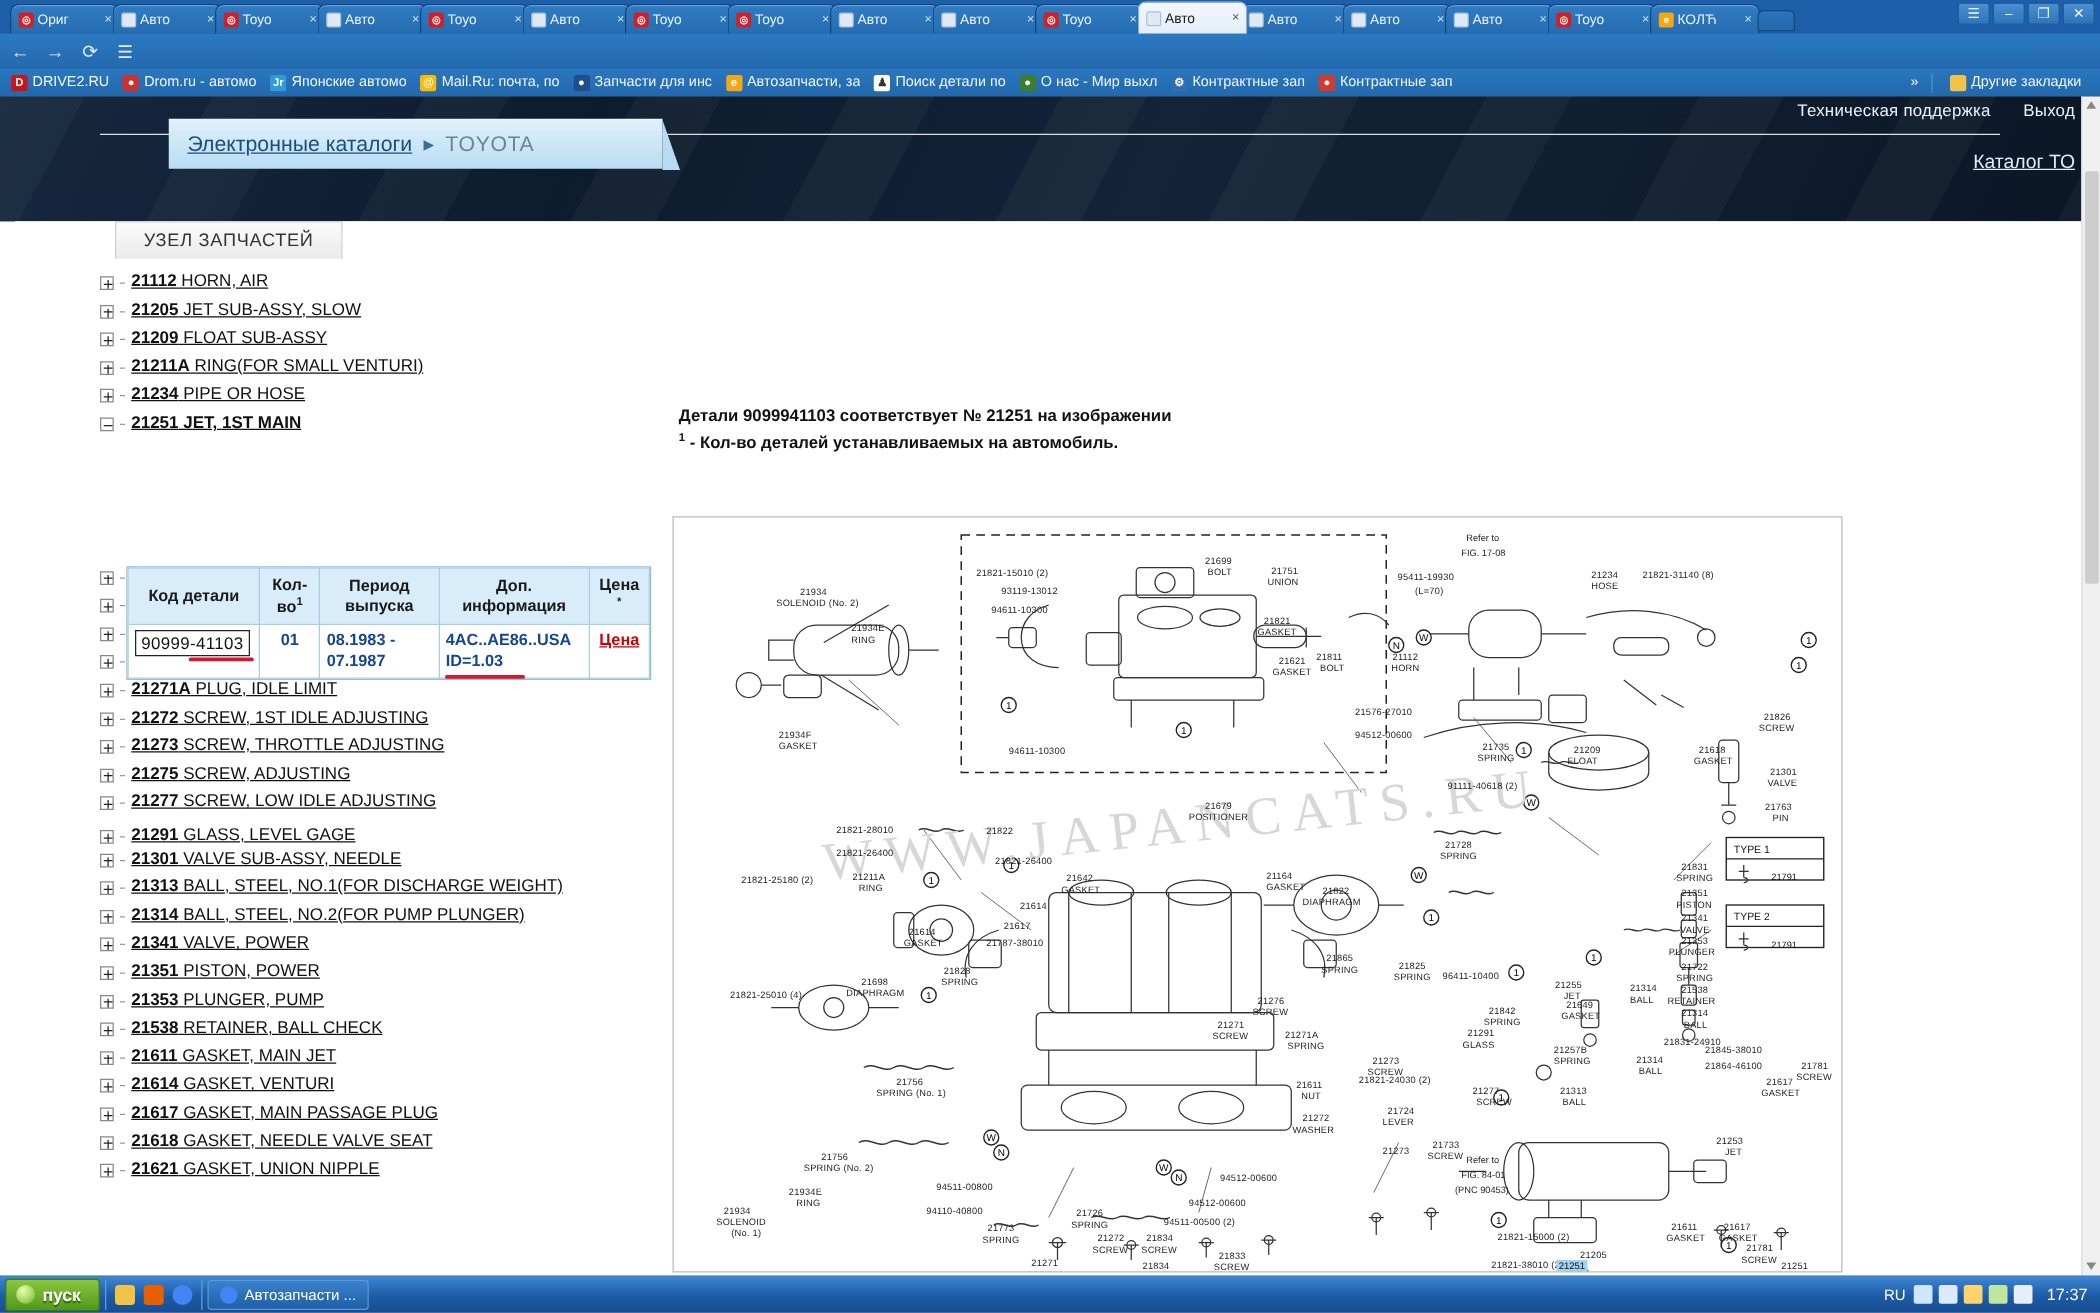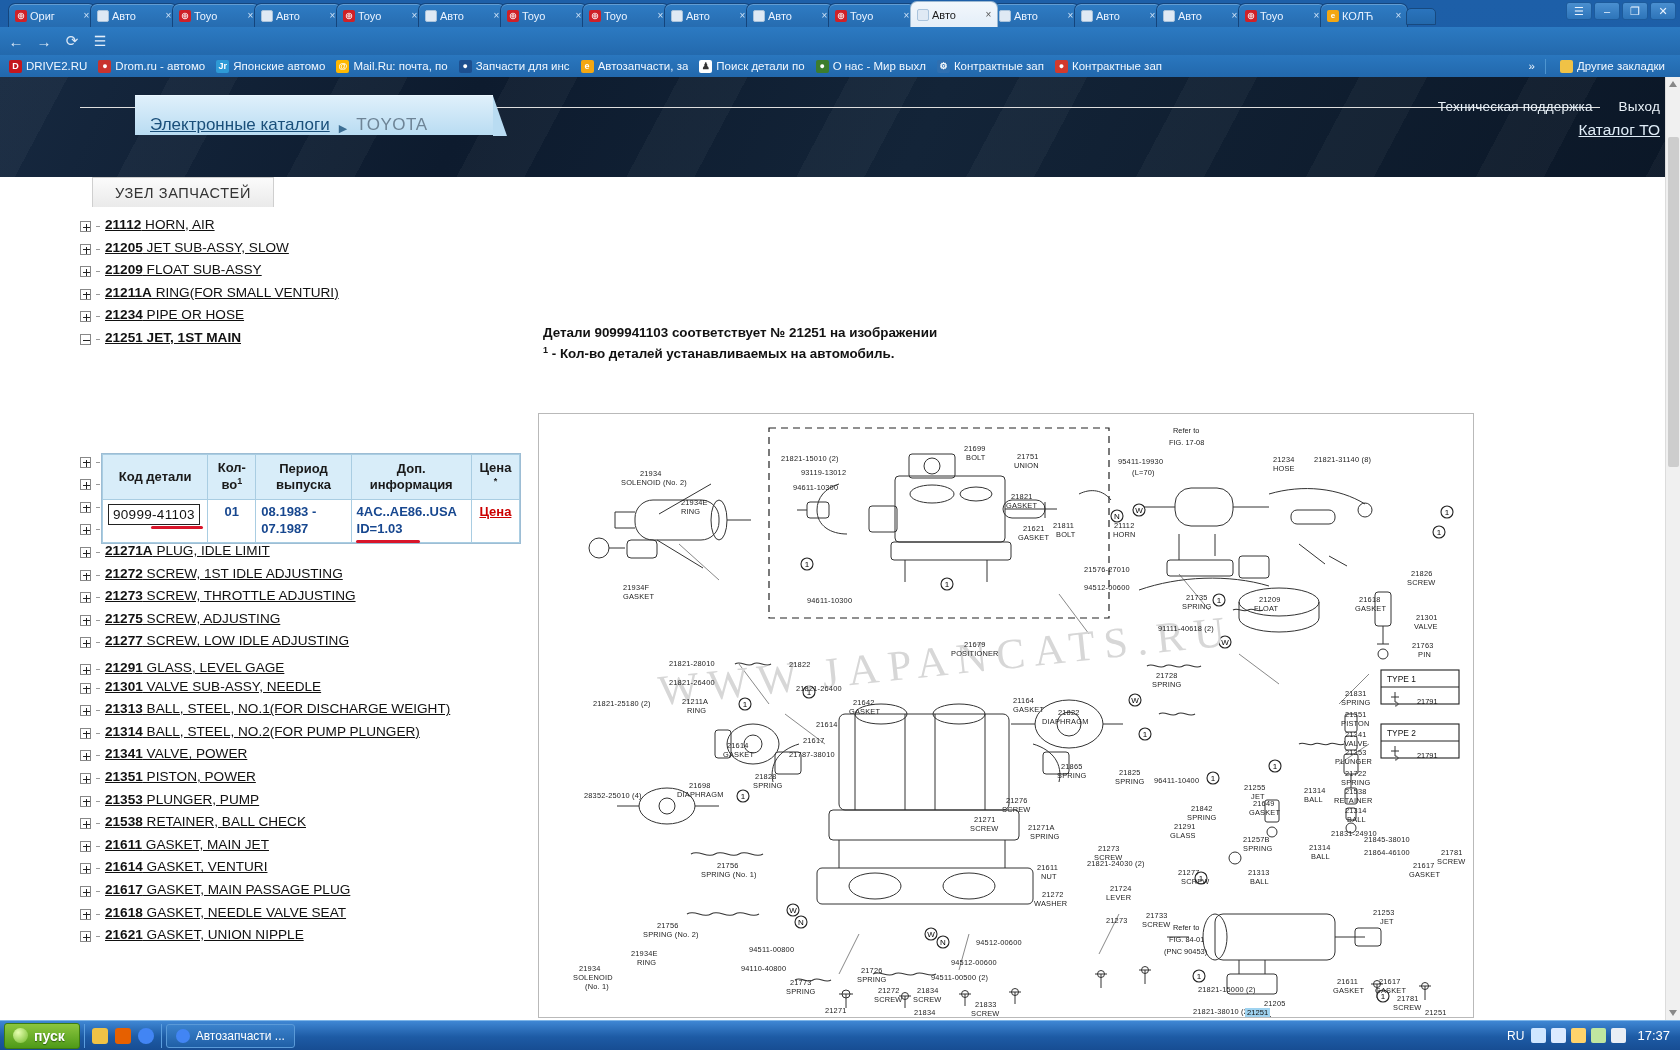--- a/index.html
+++ b/index.html
@@ -87,28 +87,28 @@
   
   #page { position:absolute; left:0; top:77px; width:1680px; height:943px;
           background:#fff; overflow:hidden; }
 
   
   .sitehead { position:absolute; left:0; top:0; width:1680px; height:100px;
               background:#0d1b2e;
               background-image:linear-gradient(115deg,#16283f 0%,#0d1b2e 28%,#132438 55%,#0b1727 100%); }
   .sitehead:after { content:""; position:absolute; left:0; top:0; width:100%; height:100%;
      background:repeating-linear-gradient(118deg, rgba(255,255,255,.035) 0 60px, rgba(255,255,255,0) 60px 150px); }
-  .topright { position:absolute; right:20px; top:22px; display:flex; gap:26px;
+  .topright { position:absolute; right:20px; top:4px; display:flex; gap:26px;
               font-size:13.5px; color:#e9f1f8; z-index:4; }
   .topright span { letter-spacing:.2px; }
 
-  .crumbbar { position:absolute; left:135px; top:18px; width:358px; height:40px;
+  .crumbbar { position:absolute; left:135px; top:18px; width:395px; height:40px;
               background:linear-gradient(#dff0fb,#b9dcf2);
               border-top:1px solid #eaf7ff;
-              display:flex; align-items:flex-end; padding-left:15px; gap:9px;
+              display:flex; align-items:center; padding-left:15px; gap:9px;
               z-index:3; }
   .crumbbar:before{ content:""; position:absolute; right:-14px; top:0;
               border-top:40px solid transparent; border-left:14px solid #b9dcf2;}
   .crumb-link { font-size:17px; color:#1a4f7a; text-decoration:underline; }
   .crumb-arrow { color:#3c6e94; font-size:11px; }
   .crumb-cur { font-size:17px; color:#6e8496; letter-spacing:.5px; }
 
   .katalog { position:absolute; right:20px; top:44px; z-index:4;
              font-size:15.5px; color:#dfecf7; text-decoration:underline; }
 
@@ -856,21 +856,21 @@
           <div style="position: absolute; white-space: nowrap; font-size: 7.4px; color: rgb(34, 34, 34); font-family: &quot;Liberation Sans&quot;, sans-serif; letter-spacing: 0.2px; left: 82px; top: 64px;">SOLENOID (No. 2)</div>
           <div style="position: absolute; white-space: nowrap; font-size: 7.4px; color: rgb(34, 34, 34); font-family: &quot;Liberation Sans&quot;, sans-serif; letter-spacing: 0.2px; left: 142px; top: 84px;">21934E</div>
           <div style="position: absolute; white-space: nowrap; font-size: 7.4px; color: rgb(34, 34, 34); font-family: &quot;Liberation Sans&quot;, sans-serif; letter-spacing: 0.2px; left: 142px; top: 93px;">RING</div>
           <div style="position: absolute; white-space: nowrap; font-size: 7.4px; color: rgb(34, 34, 34); font-family: &quot;Liberation Sans&quot;, sans-serif; letter-spacing: 0.2px; left: 84px; top: 169px;">21934F</div>
           <div style="position: absolute; white-space: nowrap; font-size: 7.4px; color: rgb(34, 34, 34); font-family: &quot;Liberation Sans&quot;, sans-serif; letter-spacing: 0.2px; left: 84px; top: 178px;">GASKET</div>
           <div style="position: absolute; white-space: nowrap; font-size: 7.4px; color: rgb(34, 34, 34); font-family: &quot;Liberation Sans&quot;, sans-serif; letter-spacing: 0.2px; left: 143px; top: 283px;">21211A</div>
           <div style="position: absolute; white-space: nowrap; font-size: 7.4px; color: rgb(34, 34, 34); font-family: &quot;Liberation Sans&quot;, sans-serif; letter-spacing: 0.2px; left: 148px; top: 292px;">RING</div>
           <div style="position: absolute; white-space: nowrap; font-size: 7.4px; color: rgb(34, 34, 34); font-family: &quot;Liberation Sans&quot;, sans-serif; letter-spacing: 0.2px; left: 130px; top: 245px;">21821-28010</div>
           <div style="position: absolute; white-space: nowrap; font-size: 7.4px; color: rgb(34, 34, 34); font-family: &quot;Liberation Sans&quot;, sans-serif; letter-spacing: 0.2px; left: 130px; top: 264px;">21821-26400</div>
           <div style="position: absolute; white-space: nowrap; font-size: 7.4px; color: rgb(34, 34, 34); font-family: &quot;Liberation Sans&quot;, sans-serif; letter-spacing: 0.2px; left: 54px; top: 285px;">21821-25180 (2)</div>
-          <div style="position: absolute; white-space: nowrap; font-size: 7.4px; color: rgb(34, 34, 34); font-family: &quot;Liberation Sans&quot;, sans-serif; letter-spacing: 0.2px; left: 45px; top: 377px;">28352-25010 (4)</div>
+          <div style="position: absolute; white-space: nowrap; font-size: 7.4px; color: rgb(34, 34, 34); font-family: &quot;Liberation Sans&quot;, sans-serif; letter-spacing: 0.2px; left: 45px; top: 377px;">21821-25010 (4)</div>
           <div style="position: absolute; white-space: nowrap; font-size: 7.4px; color: rgb(34, 34, 34); font-family: &quot;Liberation Sans&quot;, sans-serif; letter-spacing: 0.2px; left: 188px; top: 327px;">21614</div>
           <div style="position: absolute; white-space: nowrap; font-size: 7.4px; color: rgb(34, 34, 34); font-family: &quot;Liberation Sans&quot;, sans-serif; letter-spacing: 0.2px; left: 184px; top: 336px;">GASKET</div>
           <div style="position: absolute; white-space: nowrap; font-size: 7.4px; color: rgb(34, 34, 34); font-family: &quot;Liberation Sans&quot;, sans-serif; letter-spacing: 0.2px; left: 150px; top: 367px;">21698</div>
           <div style="position: absolute; white-space: nowrap; font-size: 7.4px; color: rgb(34, 34, 34); font-family: &quot;Liberation Sans&quot;, sans-serif; letter-spacing: 0.2px; left: 138px; top: 376px;">DIAPHRAGM</div>
           <div style="position: absolute; white-space: nowrap; font-size: 7.4px; color: rgb(34, 34, 34); font-family: &quot;Liberation Sans&quot;, sans-serif; letter-spacing: 0.2px; left: 216px; top: 358px;">21828</div>
           <div style="position: absolute; white-space: nowrap; font-size: 7.4px; color: rgb(34, 34, 34); font-family: &quot;Liberation Sans&quot;, sans-serif; letter-spacing: 0.2px; left: 214px; top: 367px;">SPRING</div>
           <div style="position: absolute; white-space: nowrap; font-size: 7.4px; color: rgb(34, 34, 34); font-family: &quot;Liberation Sans&quot;, sans-serif; letter-spacing: 0.2px; left: 178px; top: 447px;">21756</div>
           <div style="position: absolute; white-space: nowrap; font-size: 7.4px; color: rgb(34, 34, 34); font-family: &quot;Liberation Sans&quot;, sans-serif; letter-spacing: 0.2px; left: 162px; top: 456px;">SPRING (No. 1)</div>
           <div style="position: absolute; white-space: nowrap; font-size: 7.4px; color: rgb(34, 34, 34); font-family: &quot;Liberation Sans&quot;, sans-serif; letter-spacing: 0.2px; left: 118px; top: 507px;">21756</div>
           <div style="position: absolute; white-space: nowrap; font-size: 7.4px; color: rgb(34, 34, 34); font-family: &quot;Liberation Sans&quot;, sans-serif; letter-spacing: 0.2px; left: 104px; top: 516px;">SPRING (No. 2)</div>

